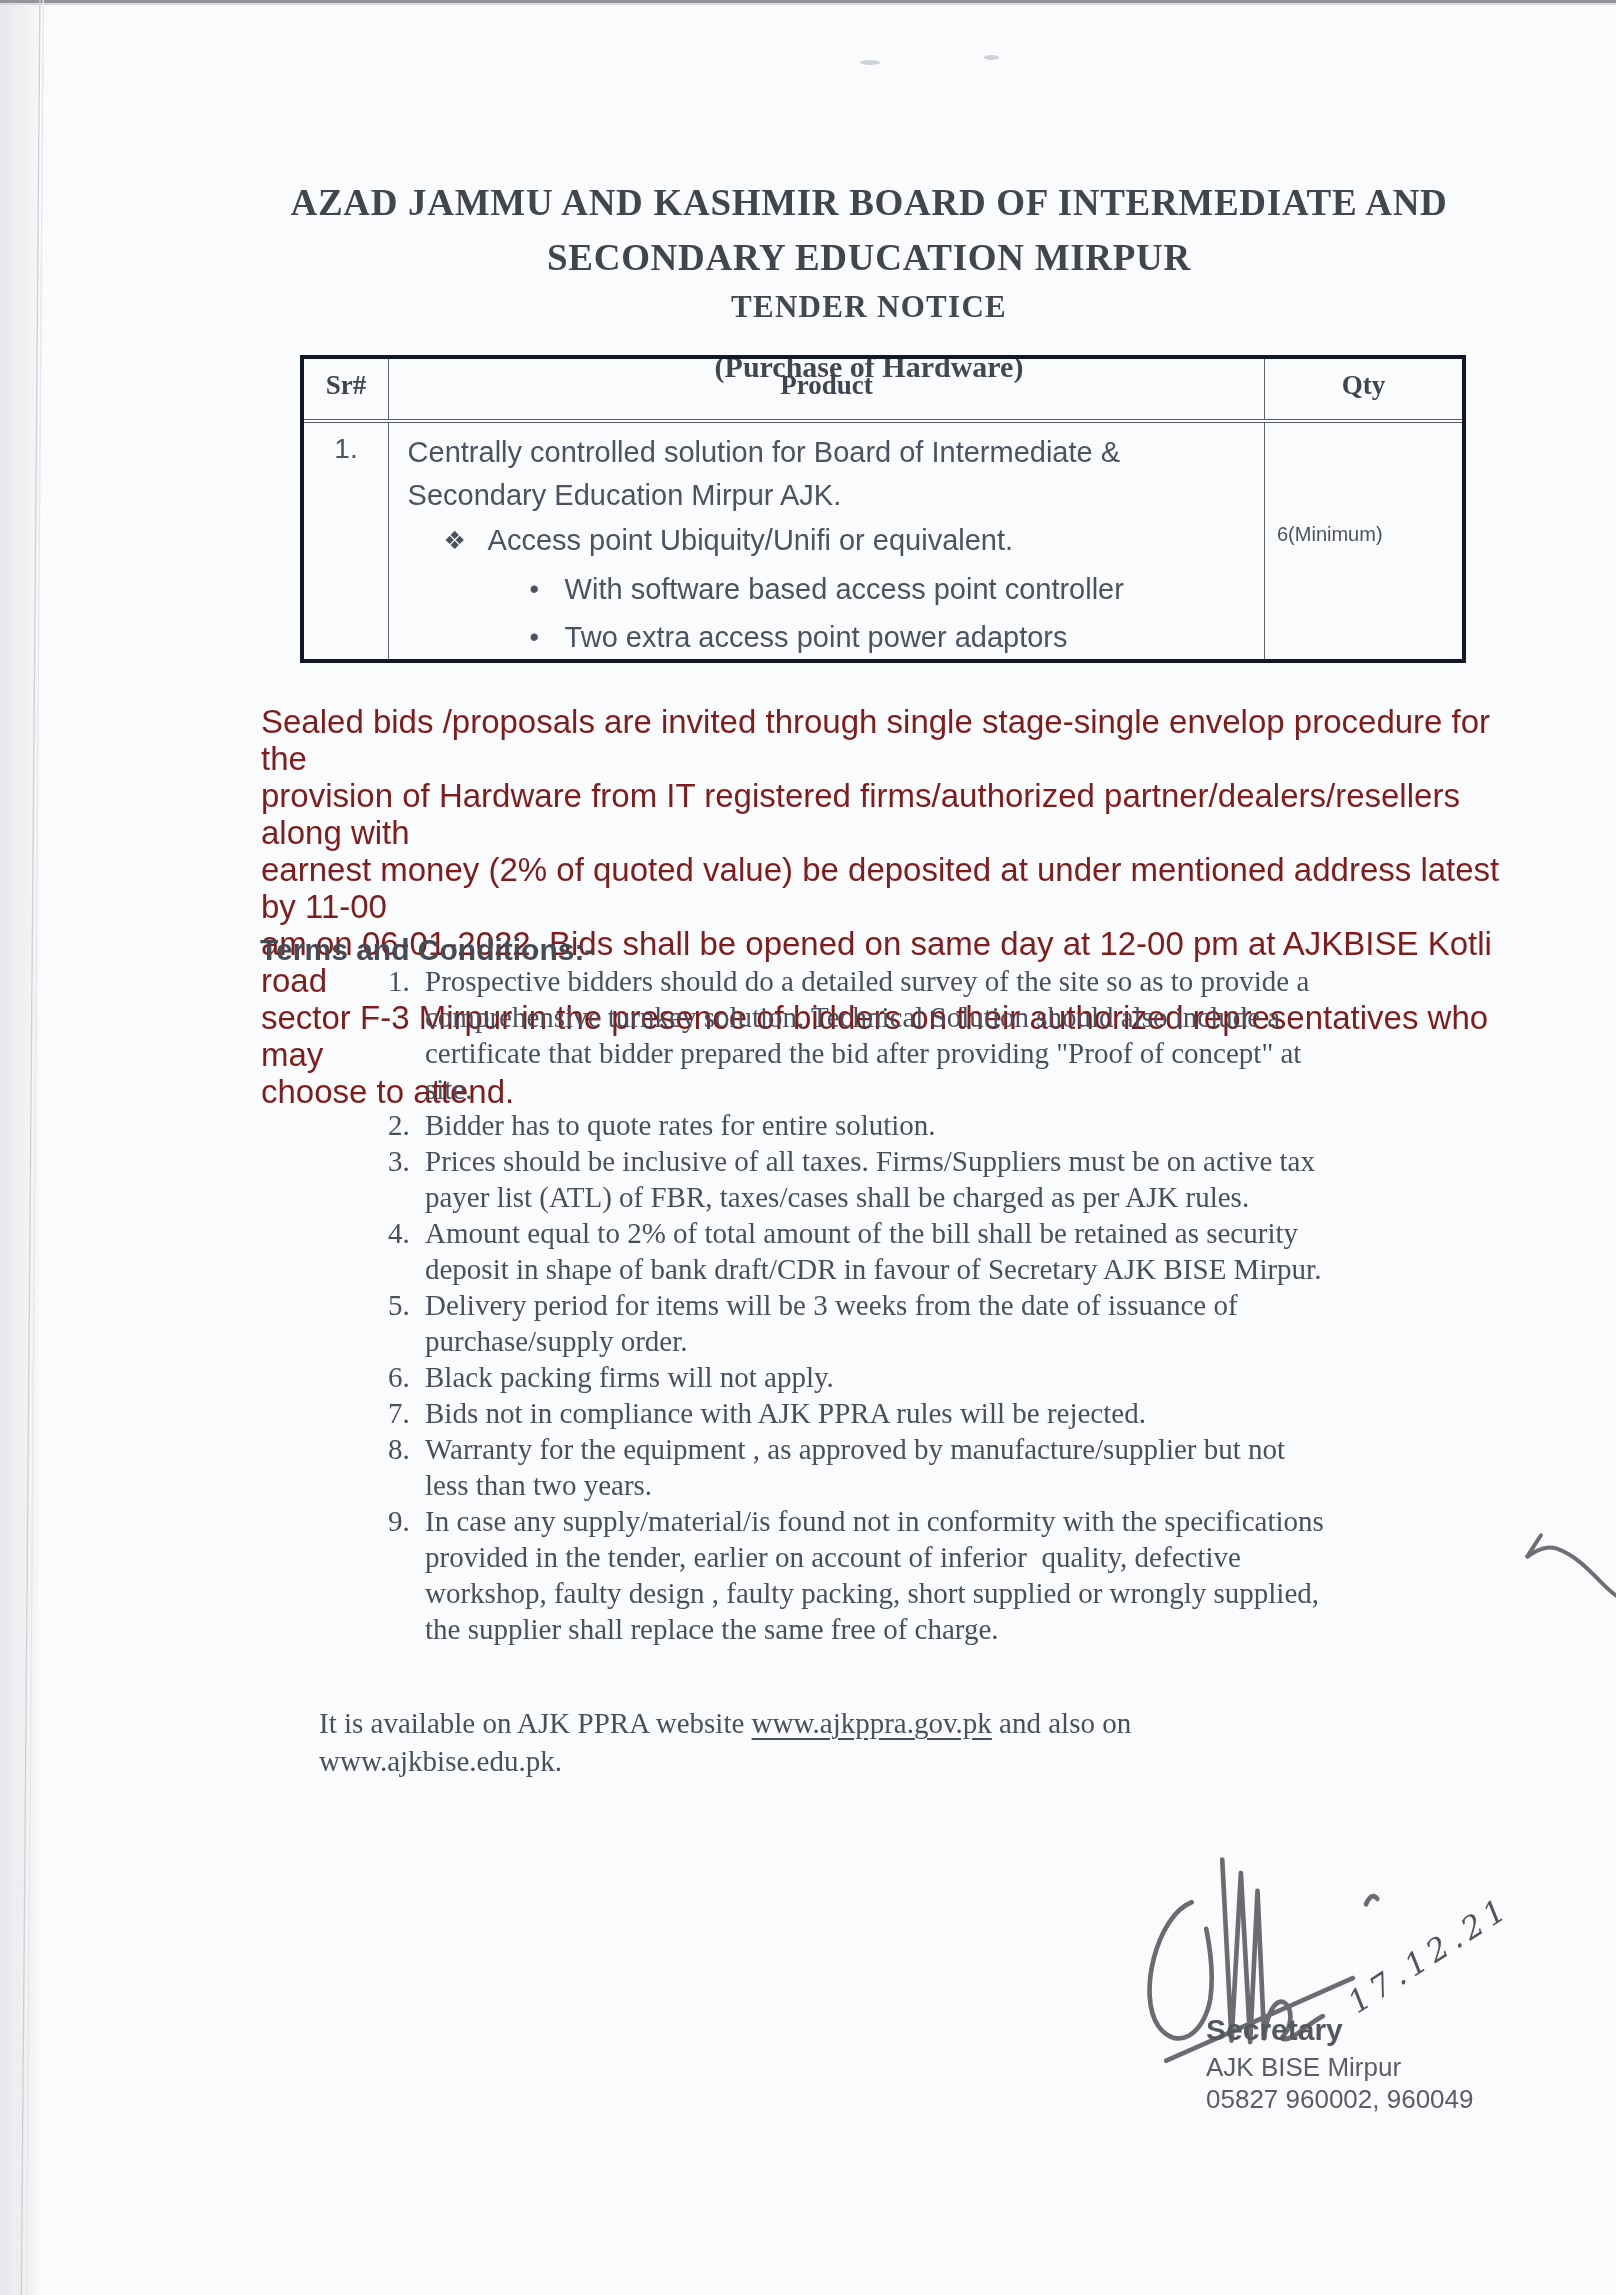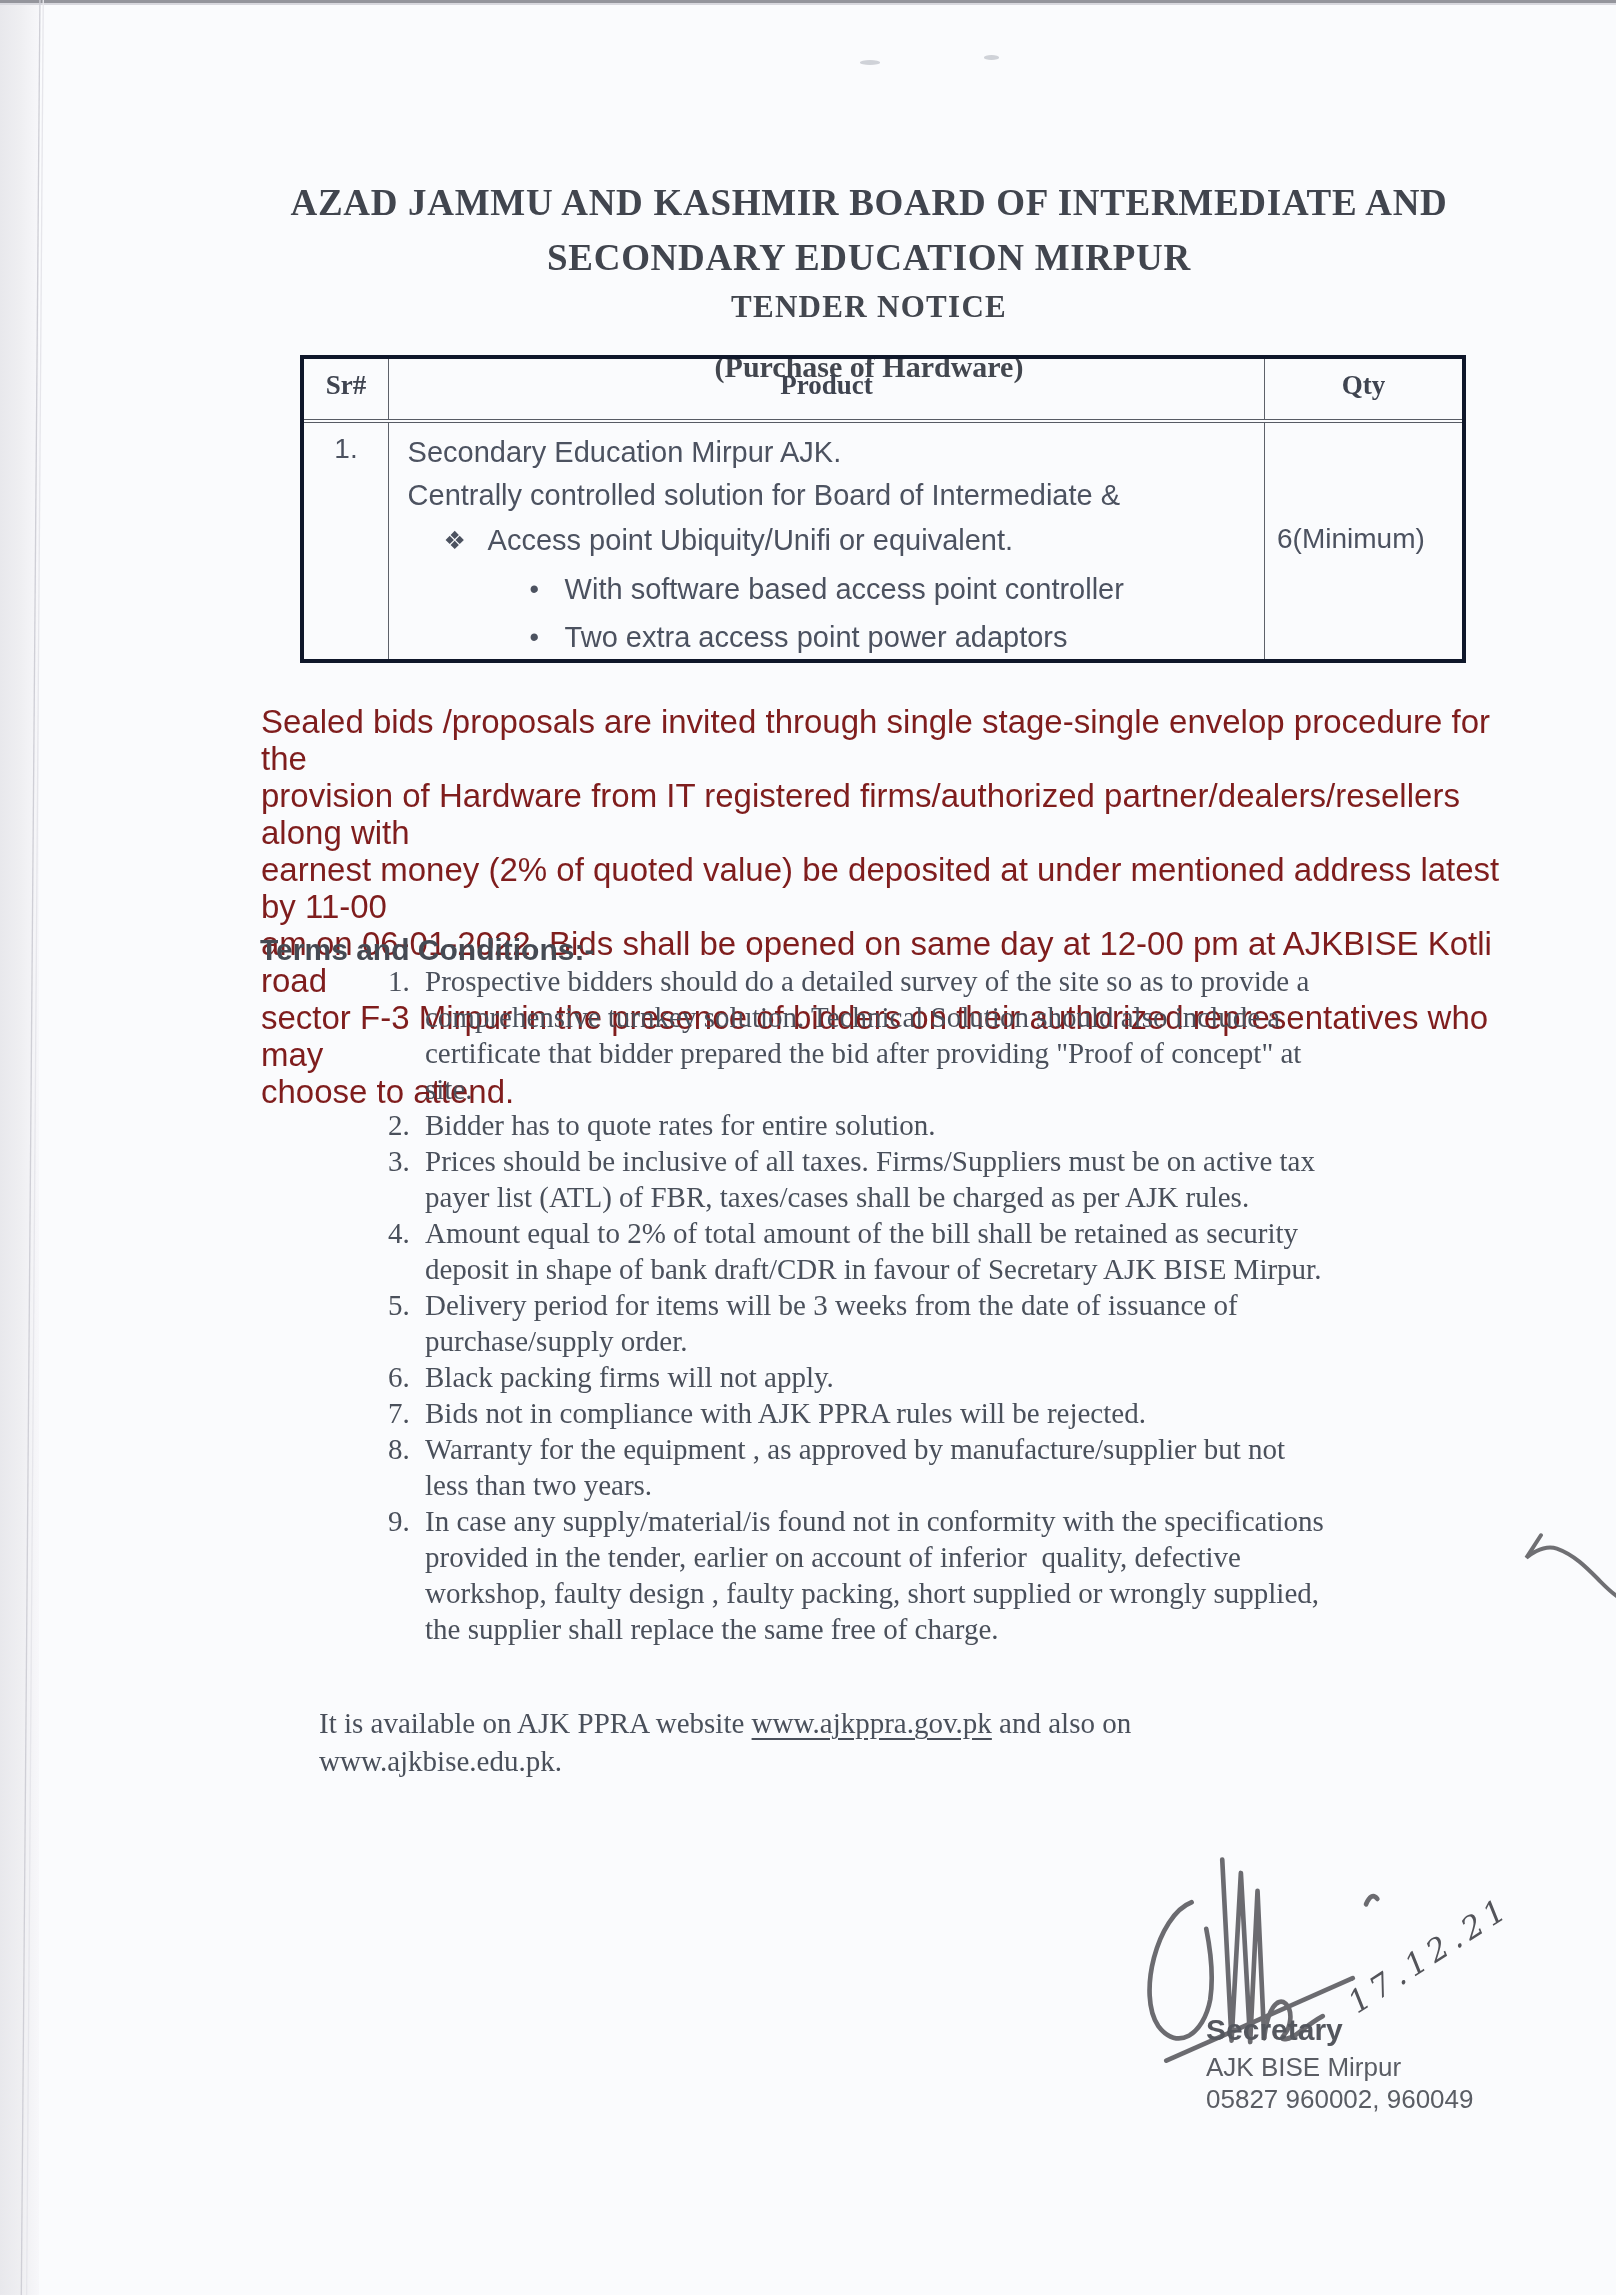--- a/index.html
+++ b/index.html
@@ -37,21 +37,21 @@
   .col-prod{ flex:1; border-right:1.3px solid #5d616a; box-sizing:border-box; }
   .col-qty { width:197px; }
   .th { font-family:"Liberation Serif","DejaVu Serif",serif; font-weight:bold; font-size:27px;
     color:#3f4450; text-align:center; padding-top:10.7px; box-sizing:border-box; }
   .cell-sr { font-size:28px; color:#4c5260; text-align:center; padding-top:10.7px; box-sizing:border-box; }
   .cell-prod { padding:8px 13.3px 0 18.6px; font-size:29px; line-height:43px; color:#4c5260; box-sizing:border-box; }
   .p-bullet { margin-top:2.7px; padding-left:36px; display:flex; }
   .p-bullet .glyph { width:44px; font-size:25px; }
   .p-sub { margin-top:5.3px; padding-left:122px; display:flex; }
   .p-sub .glyph { width:35px; font-size:27px; }
-  .cell-qty { padding:100px 0 0 12px; font-size:28px; color:#4c5260; box-sizing:border-box; }
+  .cell-qty { padding:100px 0 0 12px; font-size:20px; color:#4c5260; box-sizing:border-box; }
 
   
   .intro { position:absolute; left:261px; top:703px; width:1252px; font-size:33px;
     line-height:37px; color:#7f1d1d; white-space:pre-wrap; }
 
   
   .terms-heading { position:absolute; left:260px; top:933px; font-size:30px; font-weight:bold;
     color:#454a53; }
   ol.terms { position:absolute; left:373px; top:963px; width:1075px; margin:0; padding:0 0 0 44px;
     font-family:"Liberation Serif","DejaVu Serif",serif; font-size:29px; line-height:36px; color:#4a505b; }
@@ -109,22 +109,22 @@
 
   <div class="tbl">
     <div class="tbl-head">
       <div class="col-sr th">Sr#</div>
       <div class="col-prod th">Product</div>
       <div class="col-qty th">Qty</div>
     </div>
     <div class="tbl-body">
       <div class="col-sr cell-sr">1.</div>
       <div class="col-prod cell-prod">
+        <div>Centrally controlled solution for Board of Intermediate &amp;</div>
         <div>Secondary Education Mirpur AJK.</div>
-        <div>Centrally controlled solution for Board of Intermediate &amp;</div>
         <div class="p-bullet">
           <span class="glyph">❖</span>
           <span>Access point Ubiquity/Unifi or equivalent.</span>
         </div>
         <div class="p-sub">
           <span class="glyph">•</span>
           <span>With software based access point controller</span>
         </div>
         <div class="p-sub">
           <span class="glyph">•</span>

